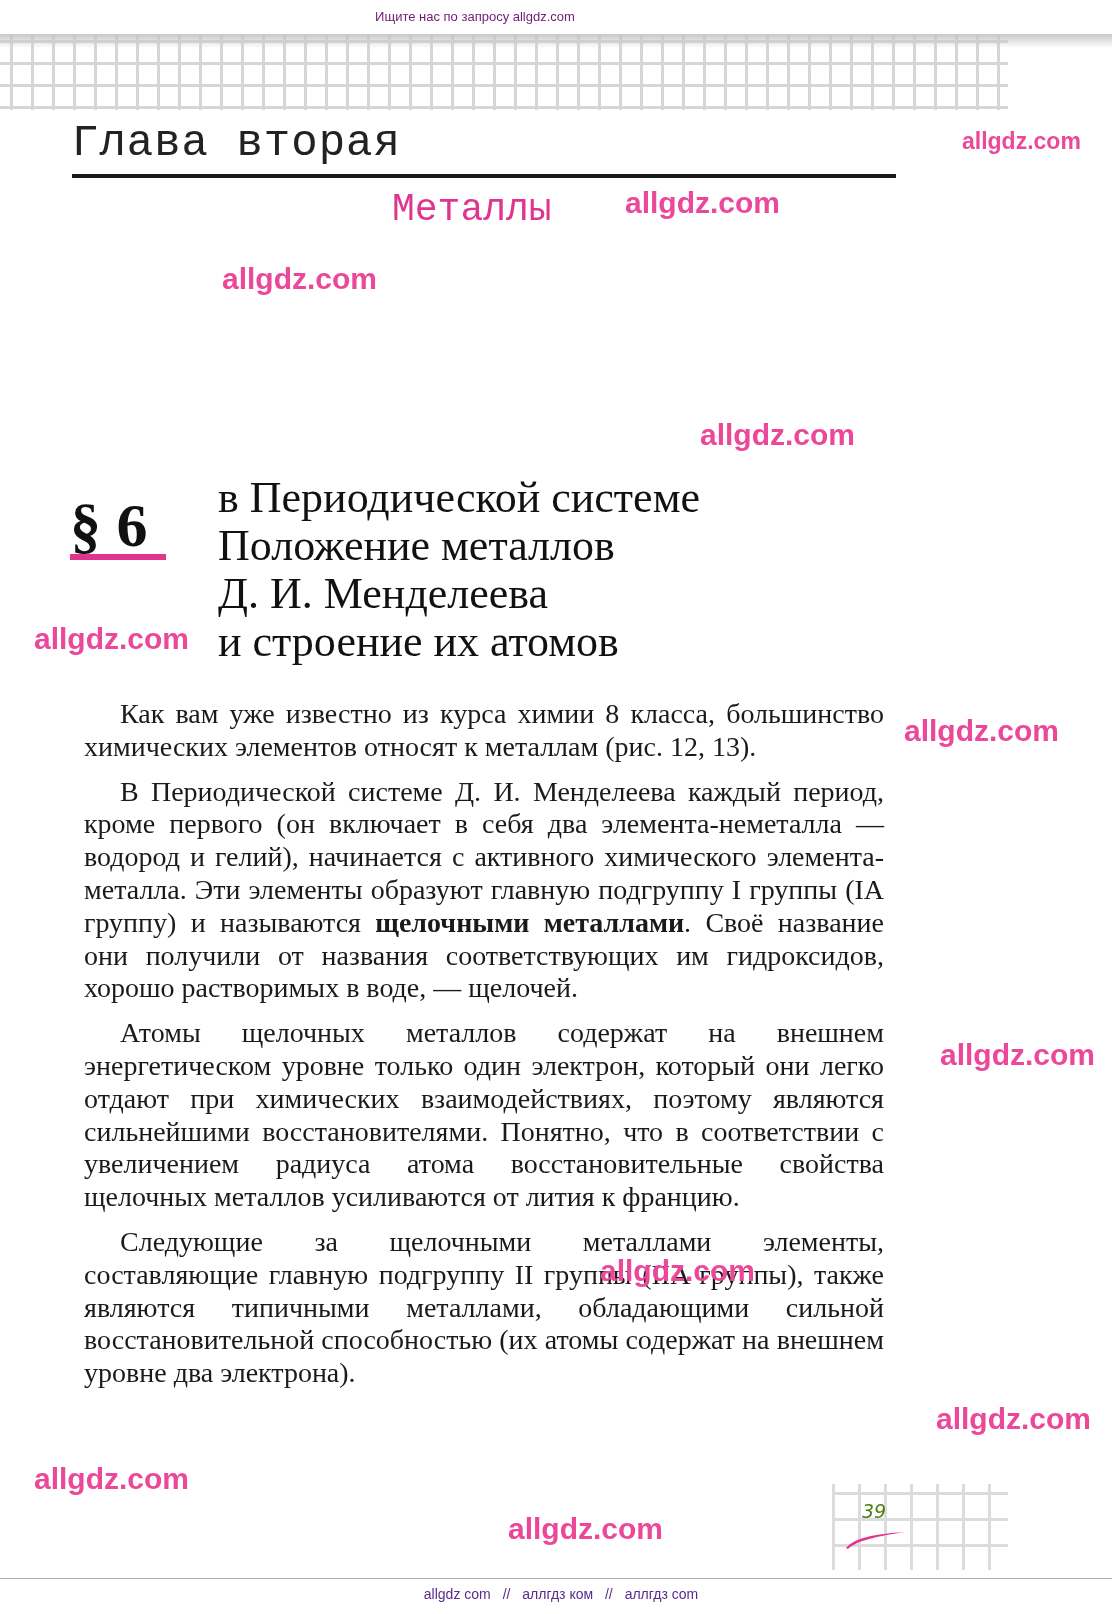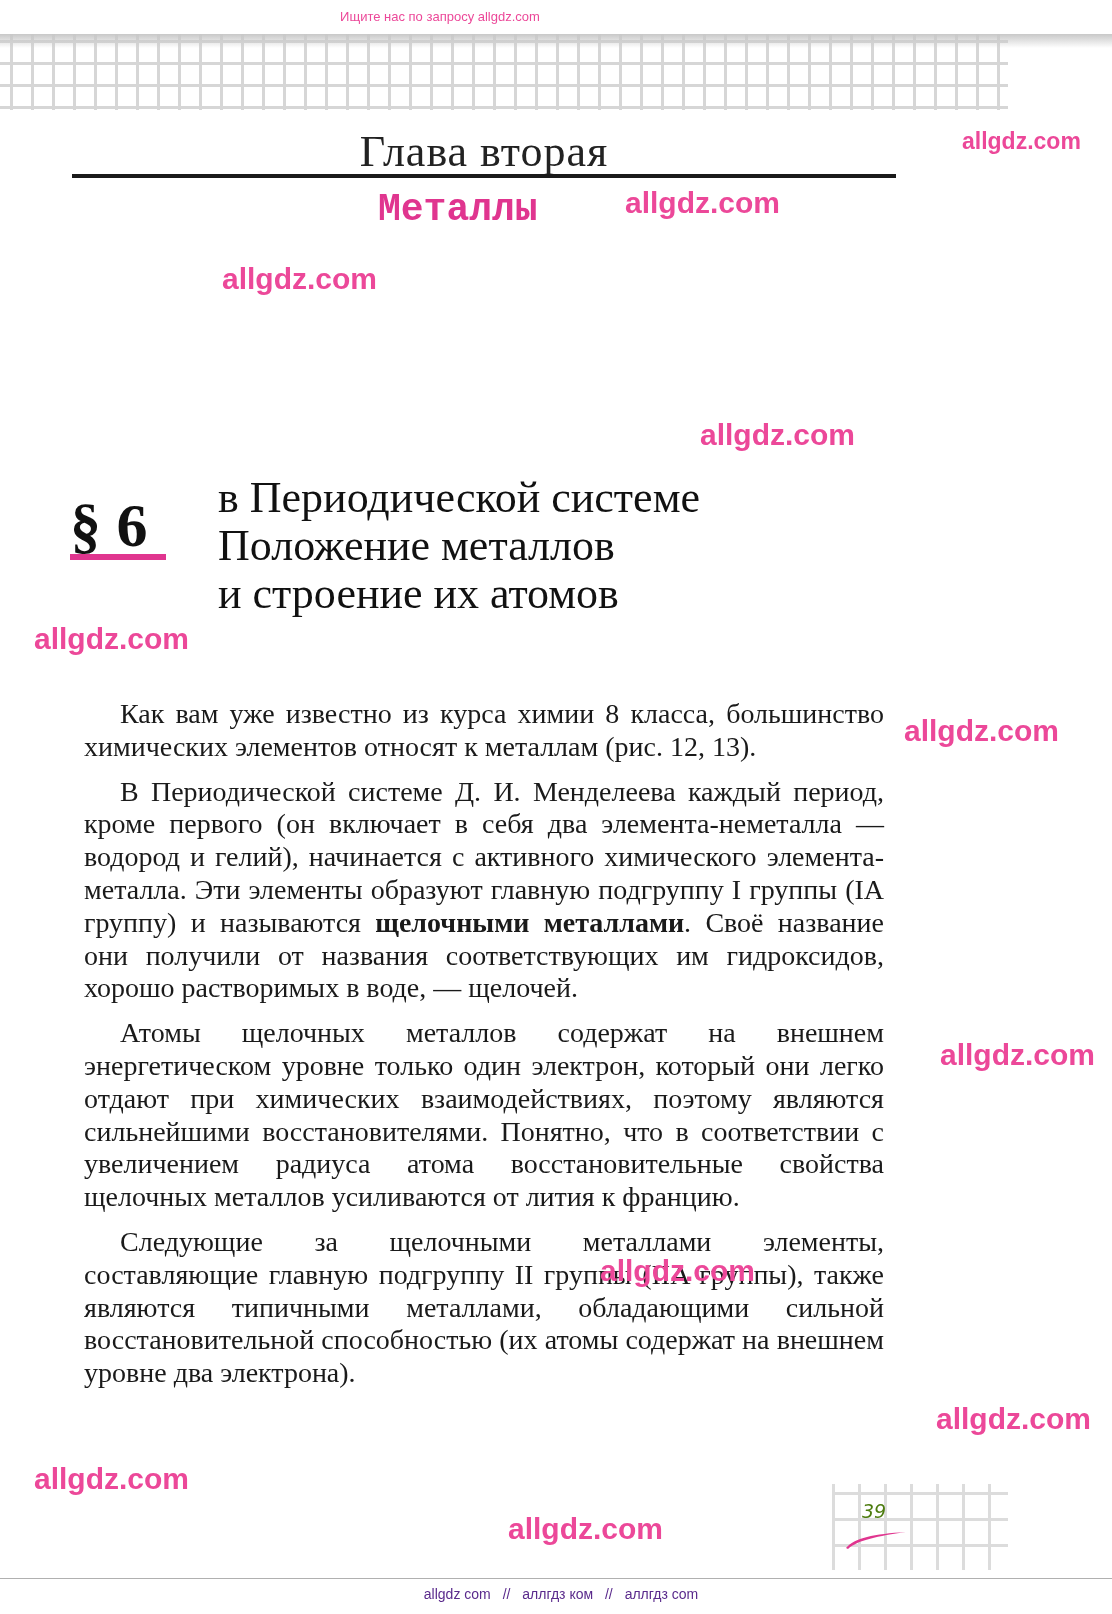--- a/index.html
+++ b/index.html
@@ -3,46 +3,46 @@
   <meta charset="utf-8">
   <style>
     html, body { margin: 0; padding: 0; }
     body {
       width: 1112px; height: 1614px; position: relative; overflow: hidden;
       background: #ffffff; font-family: "Liberation Serif", serif; color: #1a1a1a;
     }
     .top-banner {
       position: absolute; left: 0; top: 0; width: 880px; height: 34px;
       text-align: center; font-family: "Liberation Sans", sans-serif;
-      font-size: 13px; color: #ec4899; line-height: 34px;
+      font-size: 13px; color: #701a75; line-height: 34px; padding-left: 35px;
     }
     .top-grid {
       position: absolute; left: 0; top: 34px; width: 1008px; height: 76px;
       background-color: #ffffff;
       background-image:
         linear-gradient(to right, #d6d6d6 3px, transparent 3px),
         linear-gradient(to bottom, #d6d6d6 3px, transparent 3px);
       background-size: 21px 22px;
       background-position: 10px 6px;
     }
     .top-grid-shadow {
       position: absolute; left: 0; top: 34px; width: 1112px; height: 14px;
       background: linear-gradient(to bottom, #c8c8c8, rgba(255,255,255,0));
     }
     .chapter-title {
-      position: absolute; left: 72px; top: 126px; width: 824px; text-align: center;
-      font-family: Liberation Serif, serif; font-size: 44px; letter-spacing: 1px;
+      position: absolute; left: 72px; top: 118px; width: 824px; 
+      font-family: Liberation Mono, monospace; font-size: 44px; letter-spacing: 1px;
       color: #222;
     }
     .chapter-rule {
       position: absolute; left: 72px; top: 174px; width: 824px; height: 4px; background: #1a1a1a;
     }
     .chapter-subtitle {
-      position: absolute; left: 378px; top: 188px;
-      font-family: "Liberation Mono", monospace; font-weight: bold; font-size: 38px;
+      position: absolute; left: 392px; top: 188px;
+      font-family: "Liberation Mono", monospace; font-weight: normal; font-size: 38px;
       color: #e0358f;
     }
     .wm {
       position: absolute; font-family: "Liberation Sans", sans-serif;
       font-size: 30px; color: #ec4899; white-space: nowrap; font-weight: bold;
     }
     .wm.small { font-size: 23px; }
     .para-num {
       position: absolute; left: 70px; top: 490px;
       font-family: "Liberation Serif", serif; font-weight: bold; font-size: 62px; color: #111;
@@ -96,20 +96,21 @@
 <div class="chapter-title">Глава вторая</div>
 <div class="chapter-rule"></div>
 <div class="chapter-subtitle">Металлы</div>
 
 <div class="para-num">§ 6</div>
 <div class="para-num-underline"></div>
 
 <div class="section-title">
   <div>в Периодической системе</div>
   <div>Положение металлов</div>
+  <div>Д. И. Менделеева</div>
   <div>и строение их атомов</div>
 </div>
 
 <div class="body-text">
   <p>Как вам уже известно из курса химии 8 класса, большинство химических элементов относят к металлам (рис. 12, 13).</p>
   <p><span>В Периодической системе Д. И. Менделеева каждый период, кроме первого (он включает в себя два элемента-неметалла — водород и гелий), начинается с активного химического элемента-металла. Эти элементы образуют главную подгруппу I группы (IA группу) и называются </span><b>щелочными металлами</b><span>. Своё название они получили от названия соответствующих им гидроксидов, хорошо растворимых в воде, — щелочей.</span></p>
   <p>Атомы щелочных металлов содержат на внешнем энергетическом уровне только один электрон, который они легко отдают при химических взаимодействиях, поэтому являются сильнейшими восстановителями. Понятно, что в соответствии с увеличением радиуса атома восстановительные свойства щелочных металлов усиливаются от лития к францию.</p>
   <p>Следующие за щелочными металлами элементы, составляющие главную подгруппу II группы (IIA группы), также являются типичными металлами, обладающими сильной восстановительной способностью (их атомы содержат на внешнем уровне два электрона).</p>
 </div>
 

